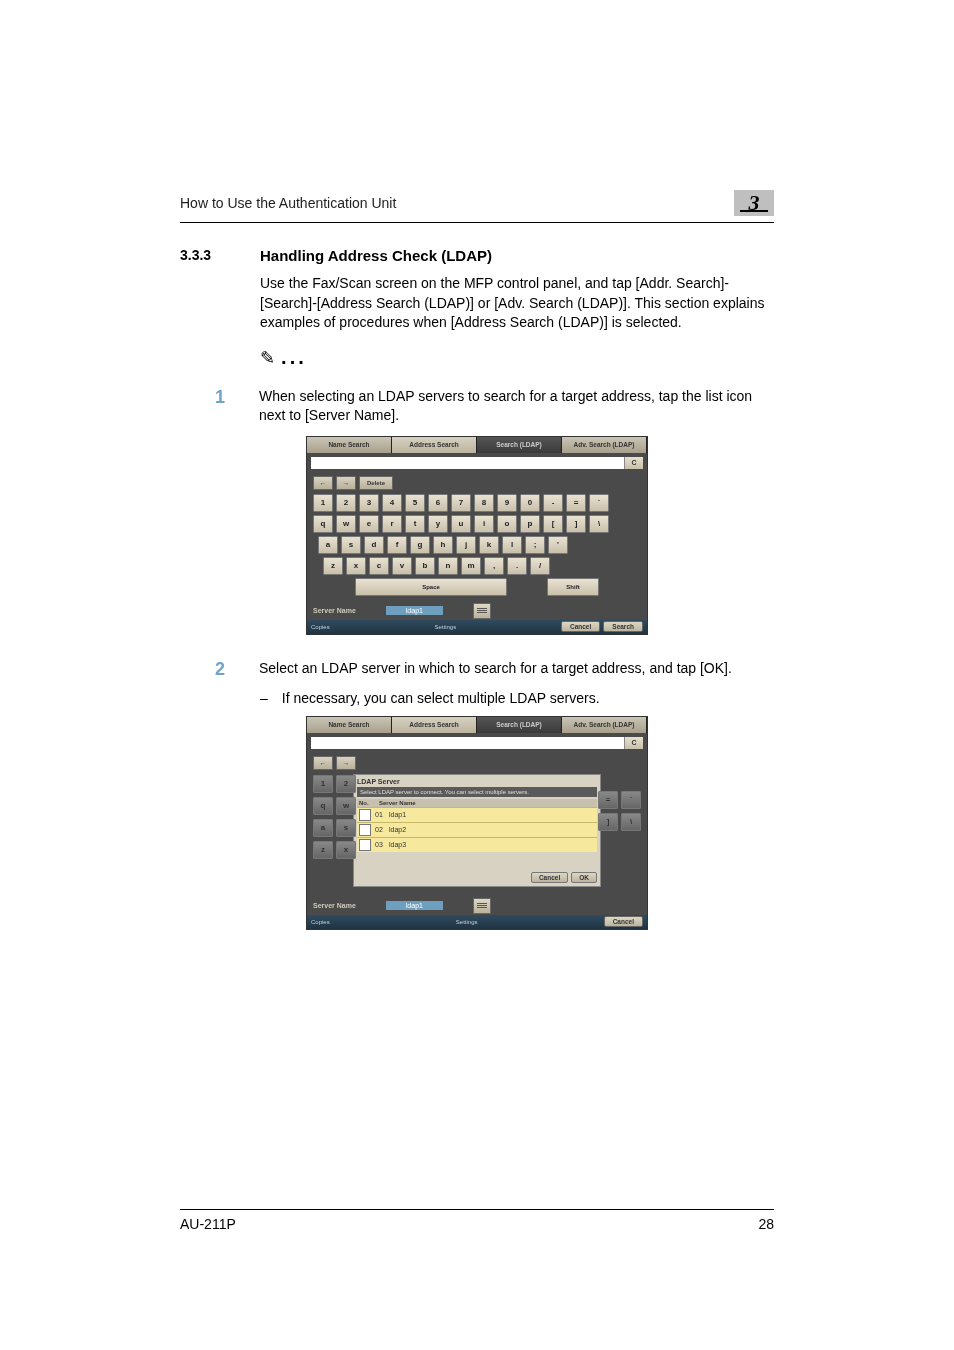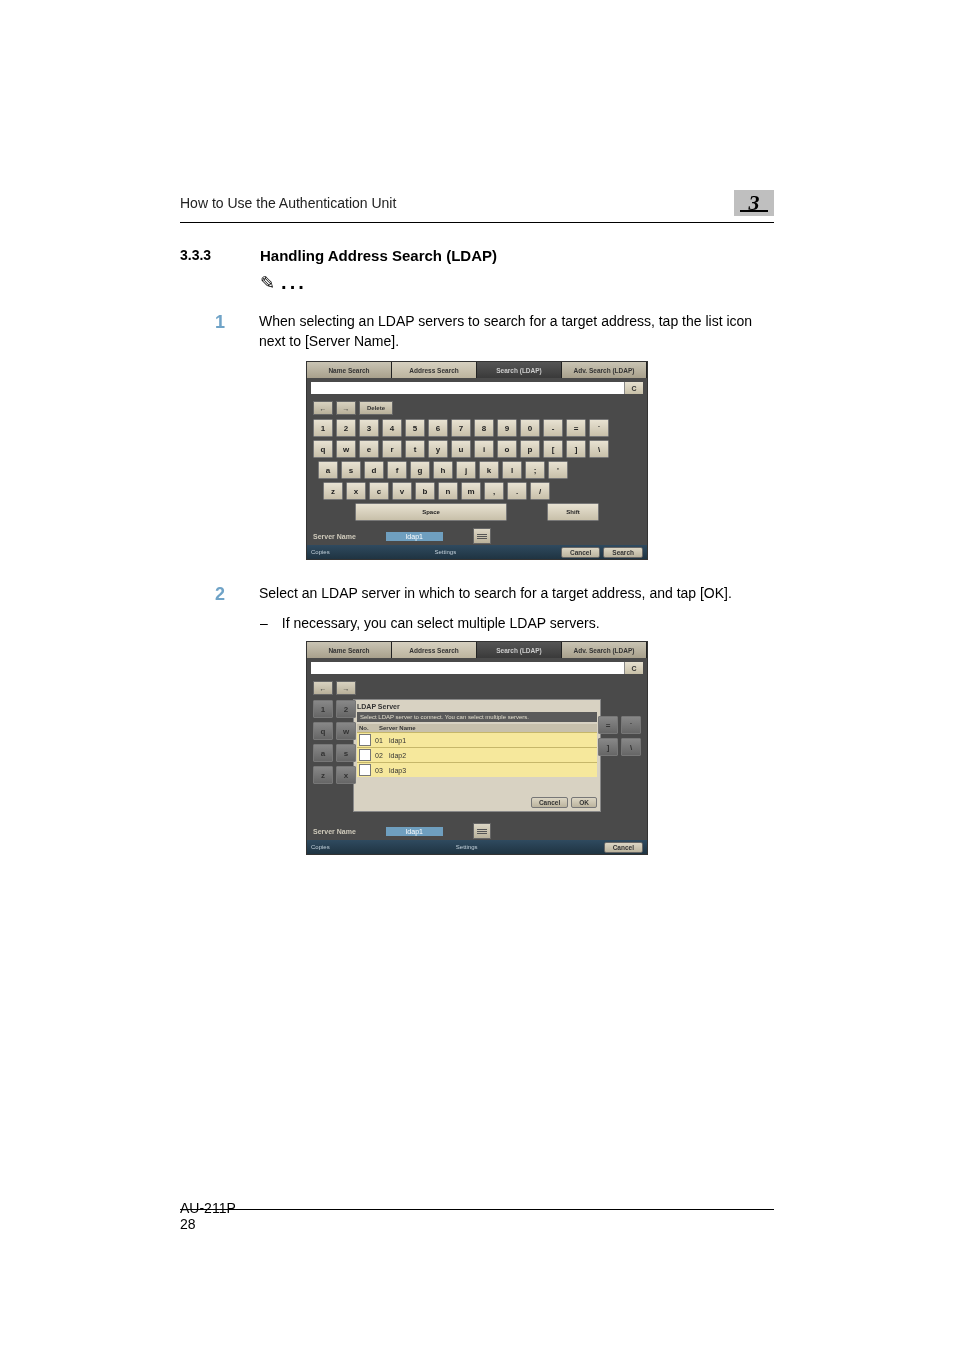--- a/index.html
+++ b/index.html
@@ -323,42 +323,42 @@
       left:180px; right:180px;
       bottom:140px;
     }
     .page-footer {
       position:absolute;
       left:180px; right:180px;
       bottom:118px;
       display:flex;
       justify-content:space-between;
       font-size:14px;
-      flex-direction:column;
     }
   </style>
 </head>
 <body>
 
 <div class="page">
 
   <div class="header-row">
     <div class="header-title">How to Use the Authentication Unit</div>
     <div class="chapter-badge">
       <span class="num">3</span>
       <span class="chapter-underline"></span>
     </div>
   </div>
   <hr class="hr">
 
   <div class="section-title-row">
     <div class="section-num">3.3.3</div>
-    <div class="section-title">Handling Address Search (LDAP)</div>
-  </div>
-
+    <div class="section-title">Handling Address Check (LDAP)</div>
+  </div>
+
+  <div class="body-text">Use the Fax/Scan screen on the MFP control panel, and tap [Addr. Search]-[Search]-[Address Search (LDAP)] or [Adv. Search (LDAP)]. This section explains examples of procedures when [Address Search (LDAP)] is selected.</div>
 
   <div class="note-block">
     <div class="note-icon-row">
       <span class="note-icon">✎</span>
       <span class="dots">...</span>
     </div>
   </div>
 
   <div class="step-row">
     <div class="step-num">1</div>

